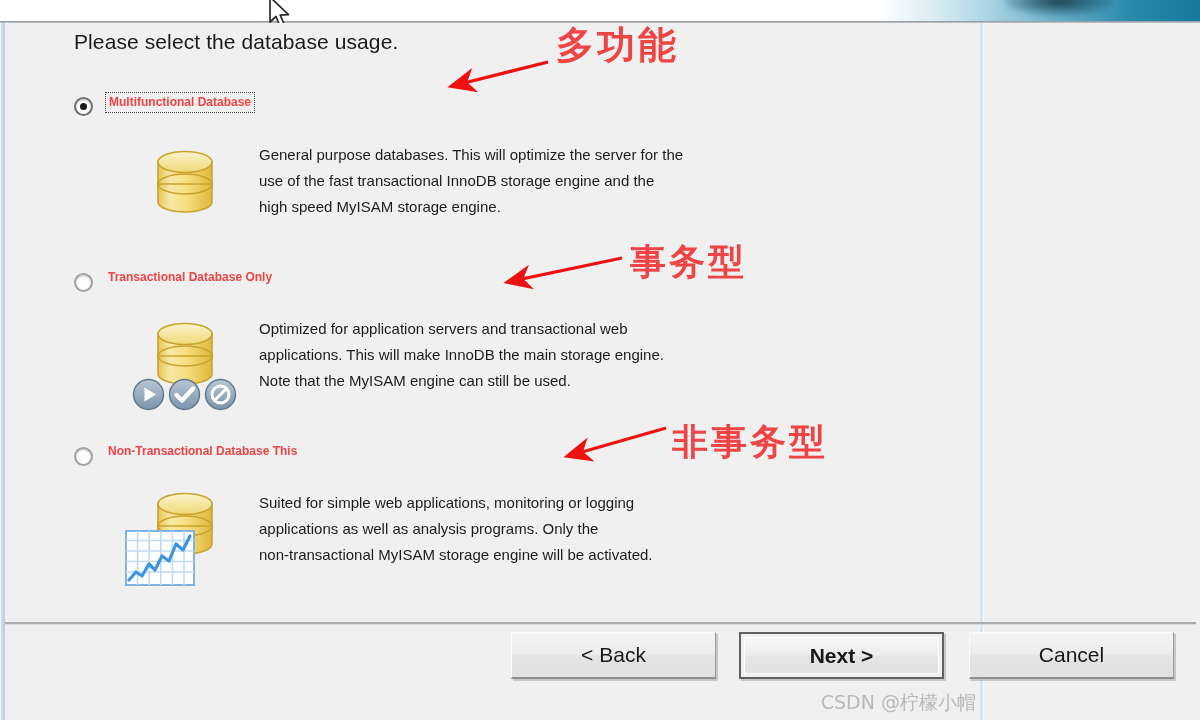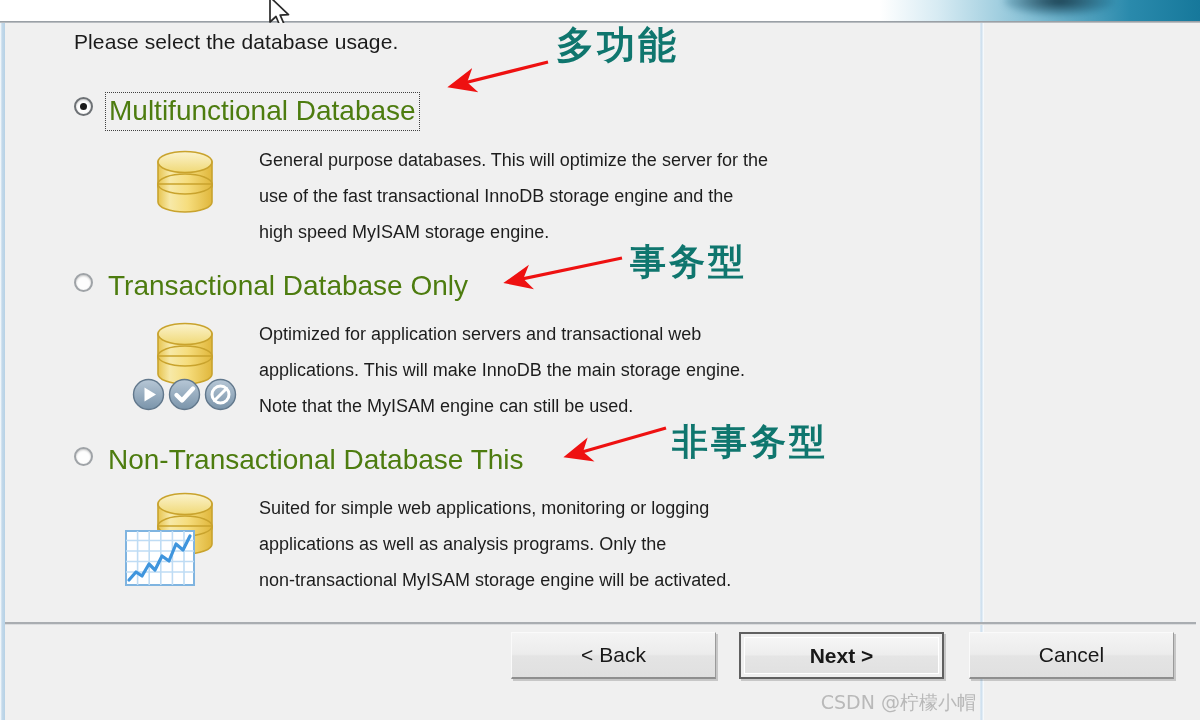--- a/index.html
+++ b/index.html
@@ -107,35 +107,35 @@
     position: absolute;
     left: 4px; top: 4px;
     width: 7px; height: 7px;
     border-radius: 50%;
     background: #1a1a1a;
   }
 
   .opt-label {
     position: absolute;
     left: 105px; top: 0;
-    font-size: 28px;
-    font-weight: normal;
-    color: #4d7c0f;
+    font-size: 12px;
+    font-weight: bold;
+    color: #ef4444;
     white-space: nowrap;
     padding: 2px 3px 3px 3px;
   }
   .opt-label.focused {
     border: 1px dotted #404040;
   }
 
   .desc {
     position: absolute;
     left: 259px;
-    font-size: 18px;
-    line-height: 36px;
+    font-size: 15px;
+    line-height: 26px;
     color: #1d1d1d;
     width: 800px;
     white-space: pre-line;
   }
   .d1 { top: 50px; }
   .d2 { top: 48px; }
   .d3 { top: 48px; }
 
   
   .dbicon {
@@ -170,21 +170,21 @@
 
   
   .annots {
     position: absolute;
     left: 0; top: 0;
     width: 1200px; height: 720px;
     pointer-events: none;
   }
   .cn-text {
     position: absolute;
-    color: #0f766e;
+    color: #ef4444;
     font-family: Liberation Mono, monospace;
     font-weight: bold;
     white-space: nowrap;
   }
   .cn1 { left: 556px; top: 20px; font-size: 38px; letter-spacing: 3px; }
   .cn2 { left: 630px; top: 238px; font-size: 36px; letter-spacing: 3px; }
   .cn3 { left: 672px; top: 418px; font-size: 36px; letter-spacing: 3px; }
 
   
   .footer-rule {

